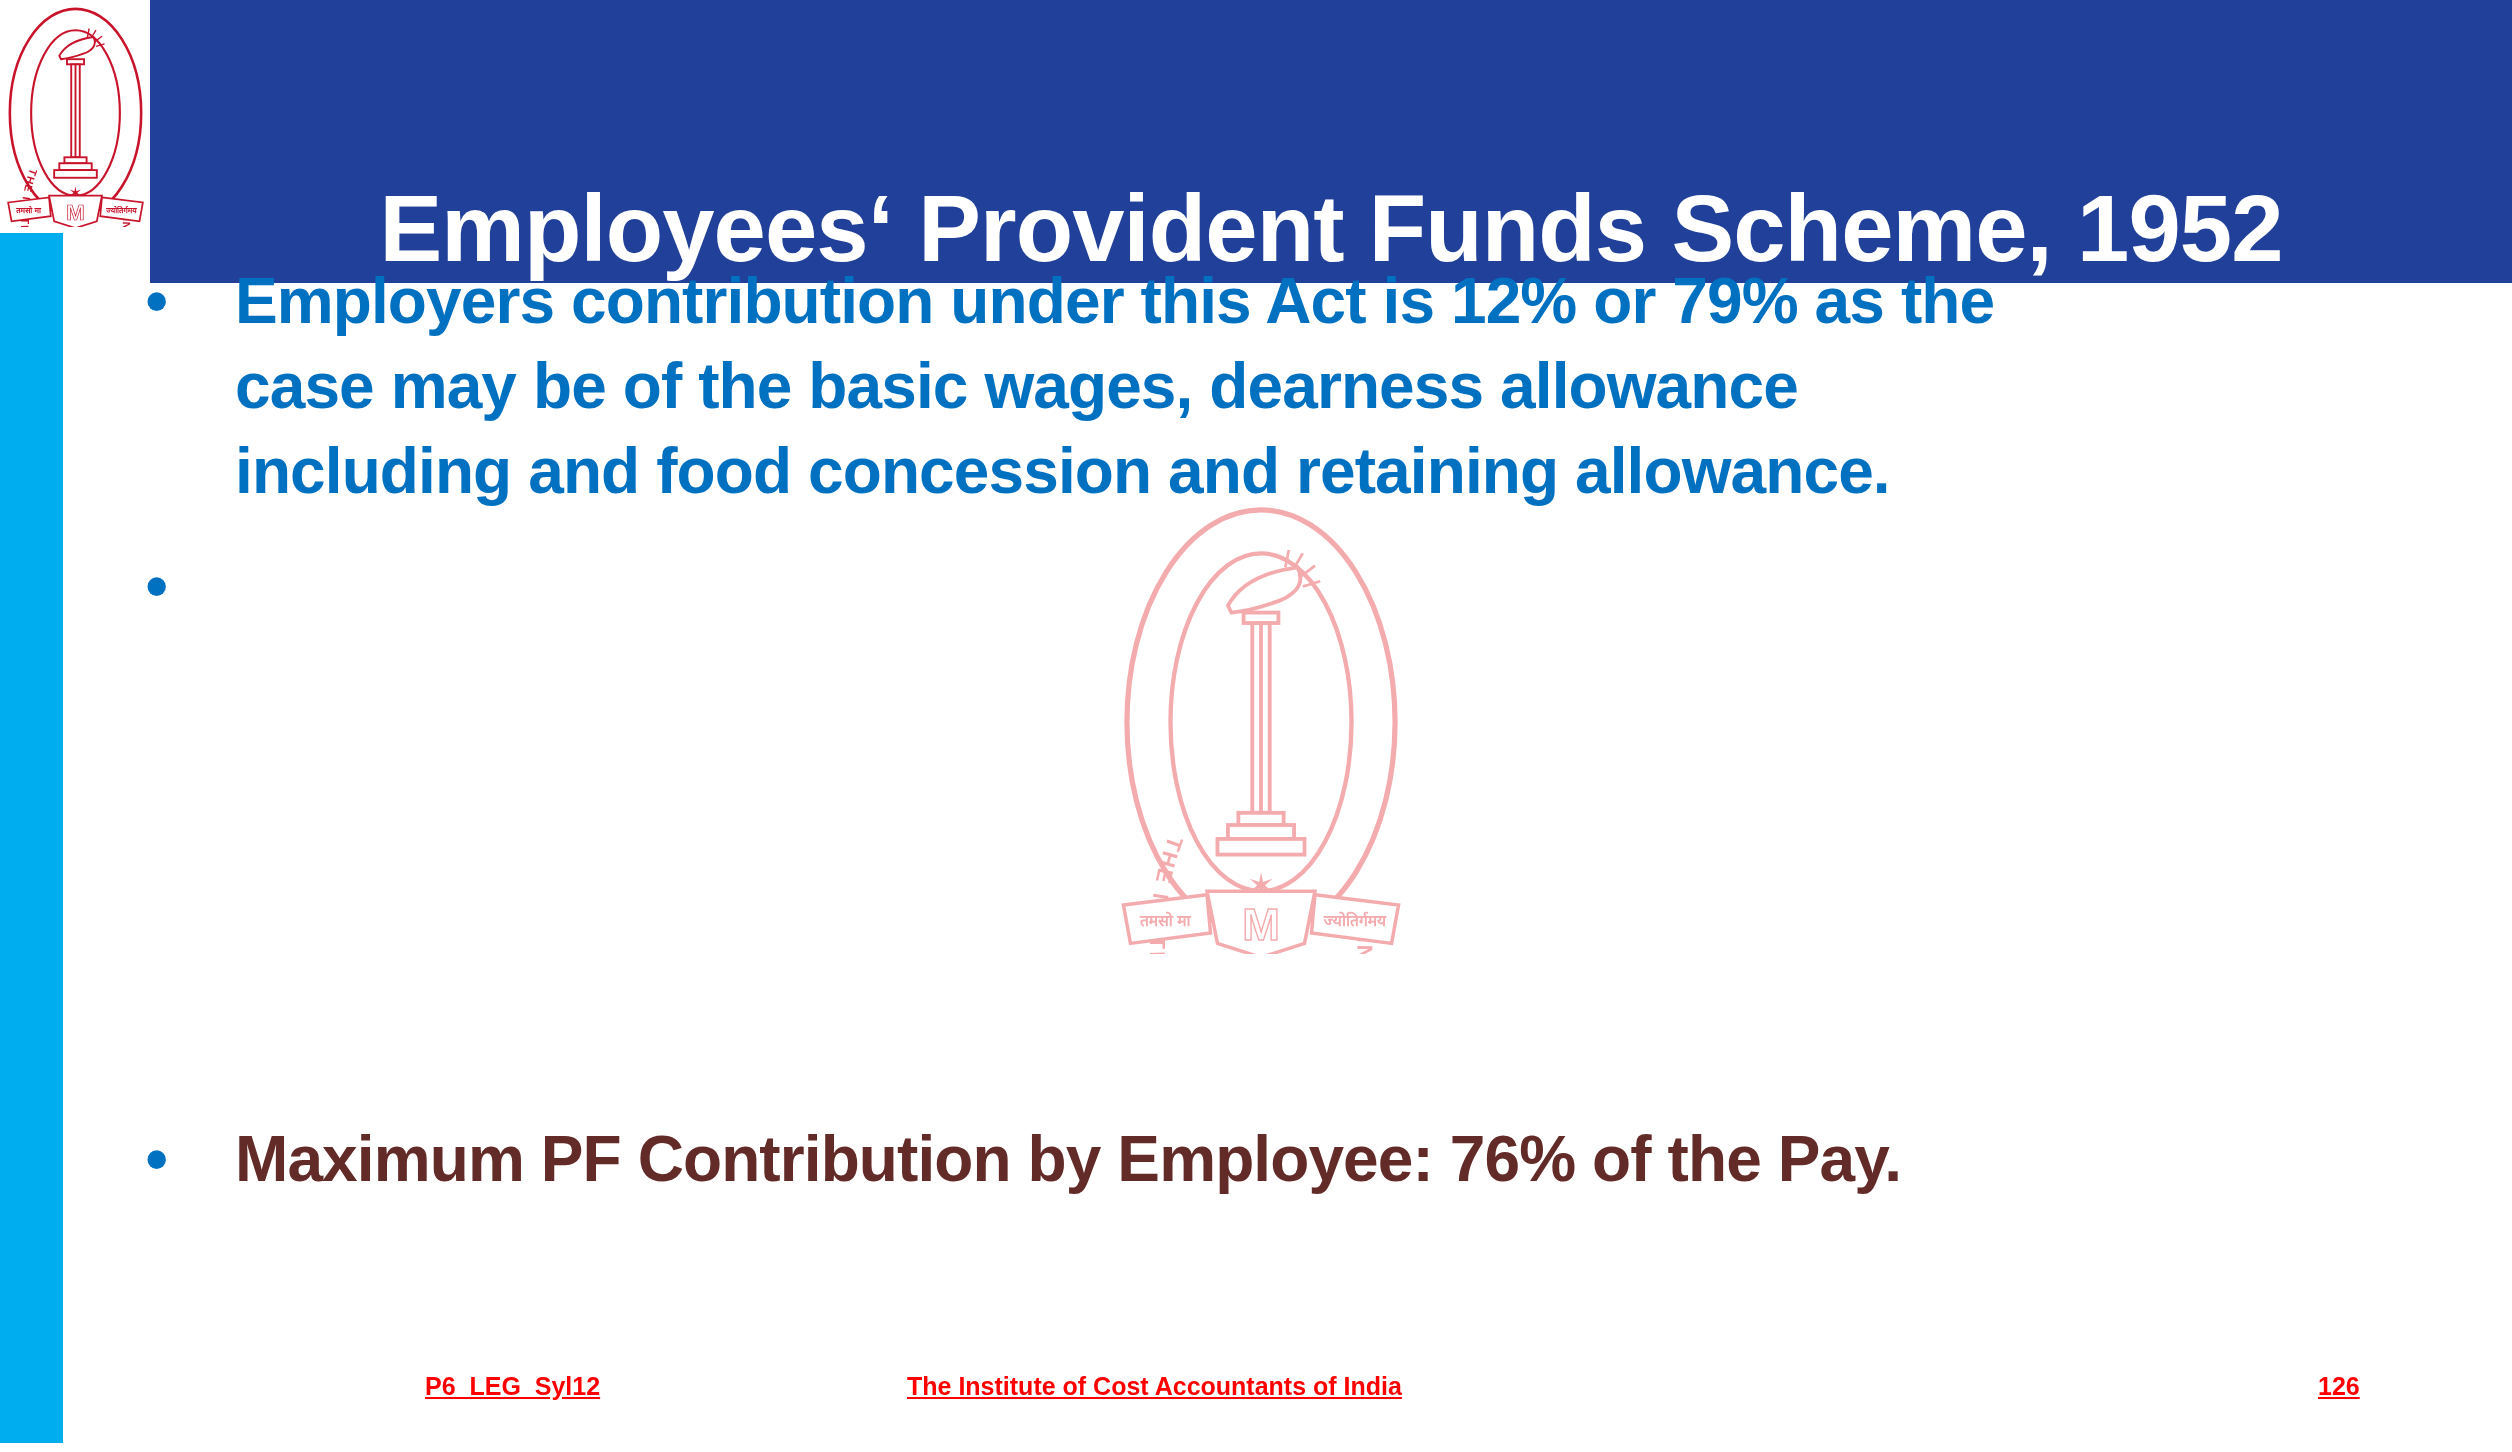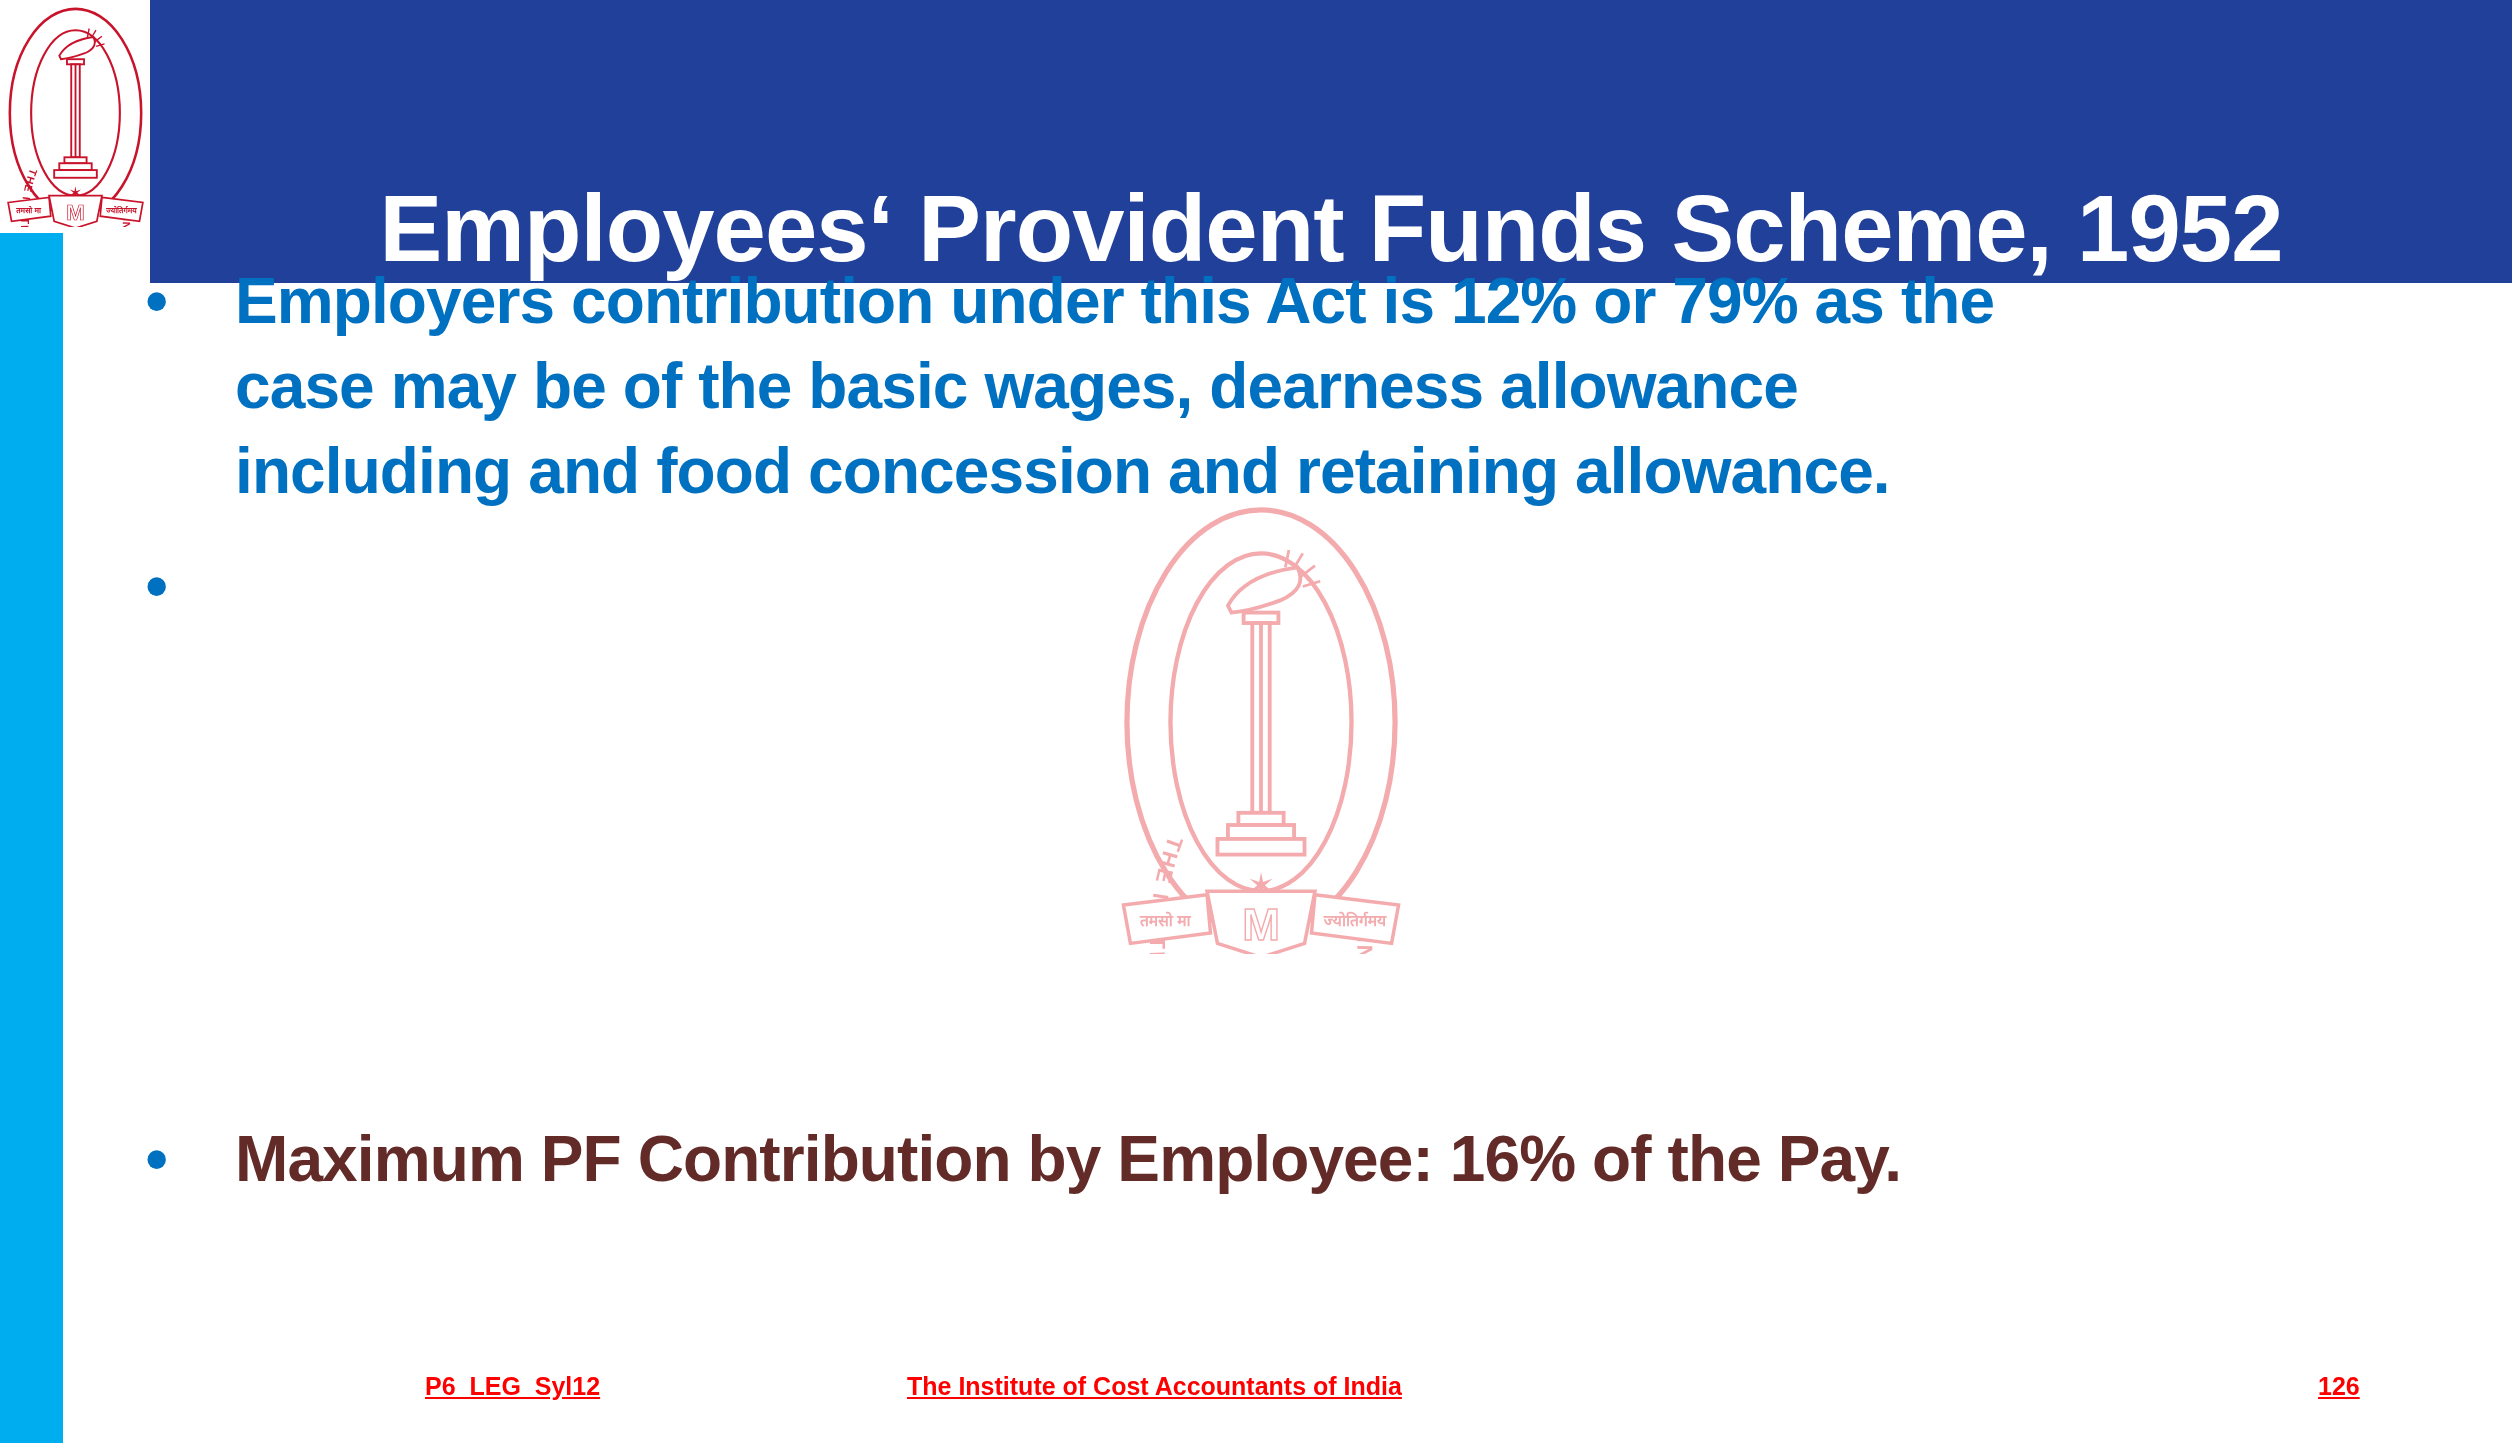--- a/index.html
+++ b/index.html
@@ -177,21 +177,21 @@
 case may be of the basic wages, dearness allowance
 including and food concession and retaining allowance.</div>
   </div>
 
   <div class="bullet bullet-2">
     <div class="marker">•</div>
   </div>
 
   <div class="bullet bullet-3">
     <div class="marker">•</div>
-    <div class="text">Maximum PF Contribution by Employee: 16% of the Pay.</div>
+    <div class="text">Maximum PF Contribution by Employee: 76% of the Pay.</div>
   </div>
 
   <div class="footer-item footer-course">P6_LEG_Syl12</div>
   <div class="footer-item footer-org">The Institute of Cost Accountants of India</div>
   <div class="footer-item footer-page">126</div>
 
 </div>
 
 
 </body></html>

